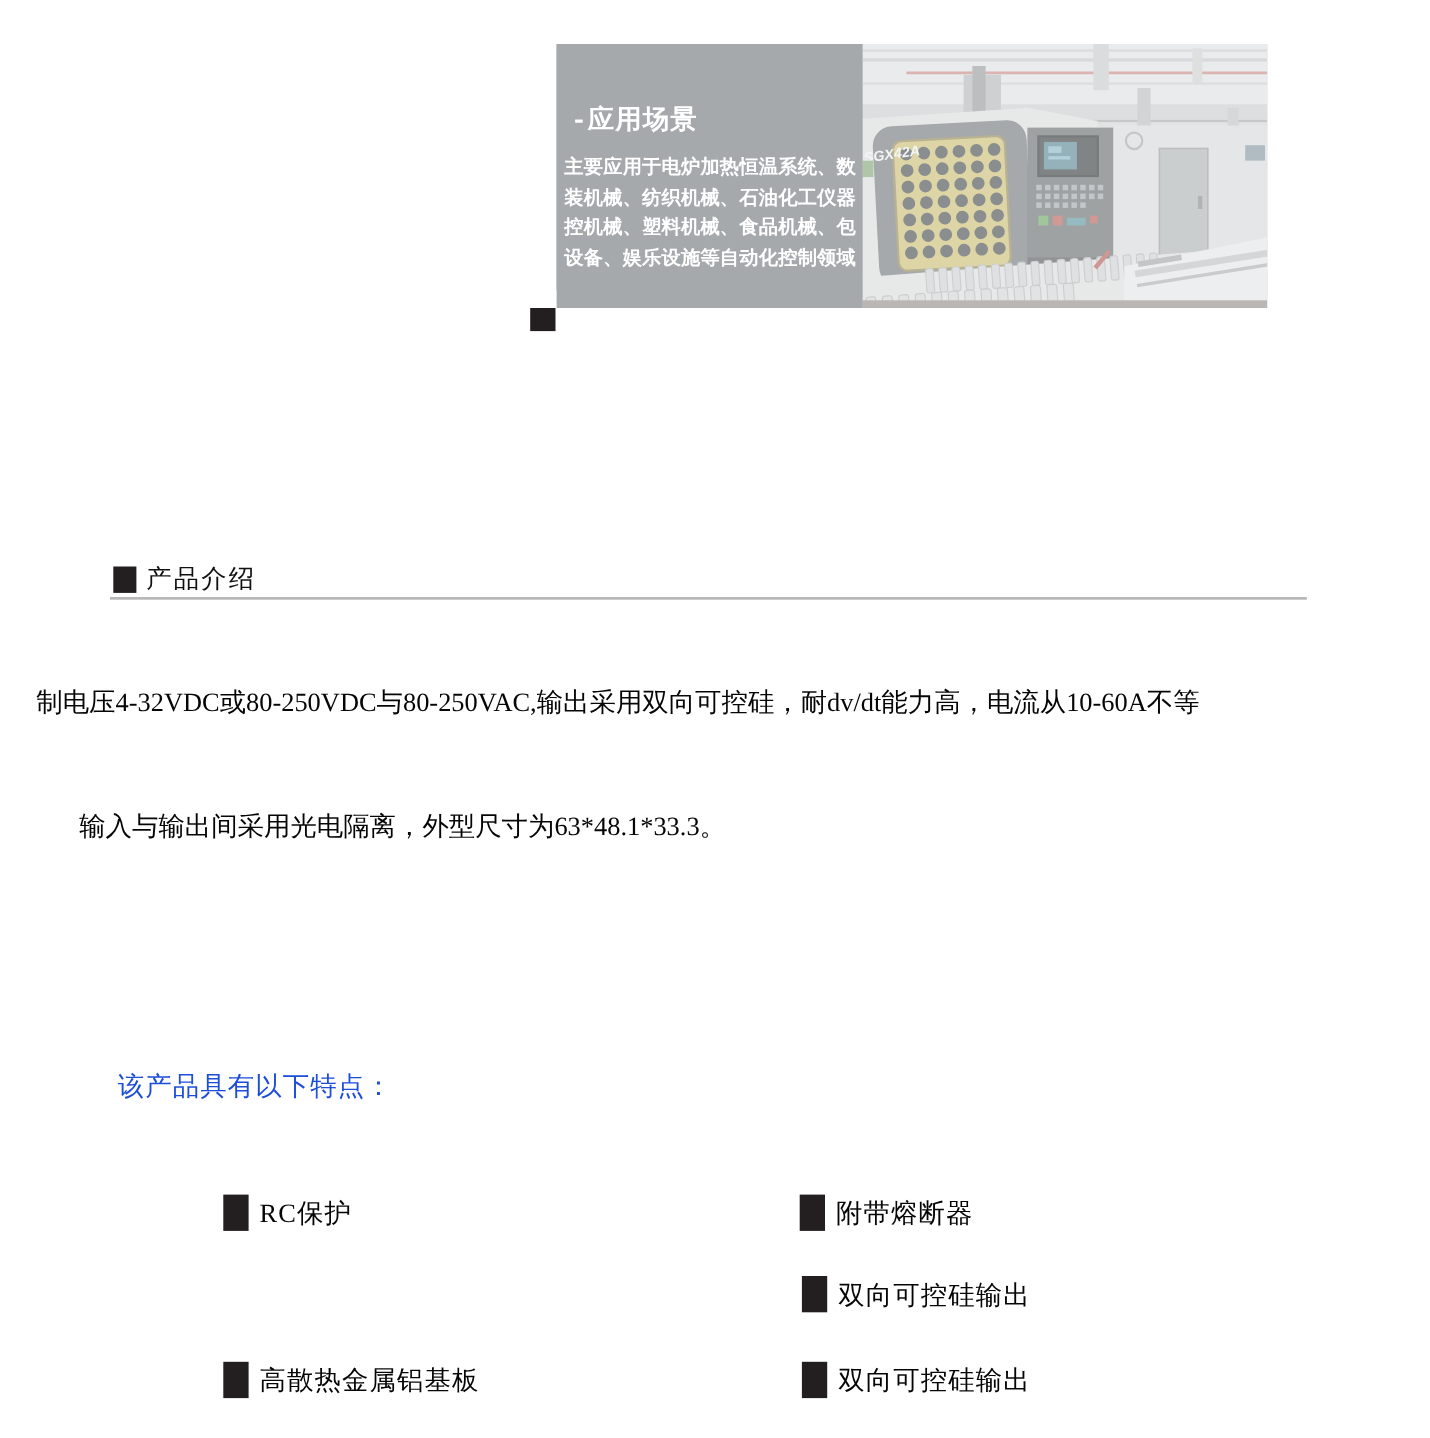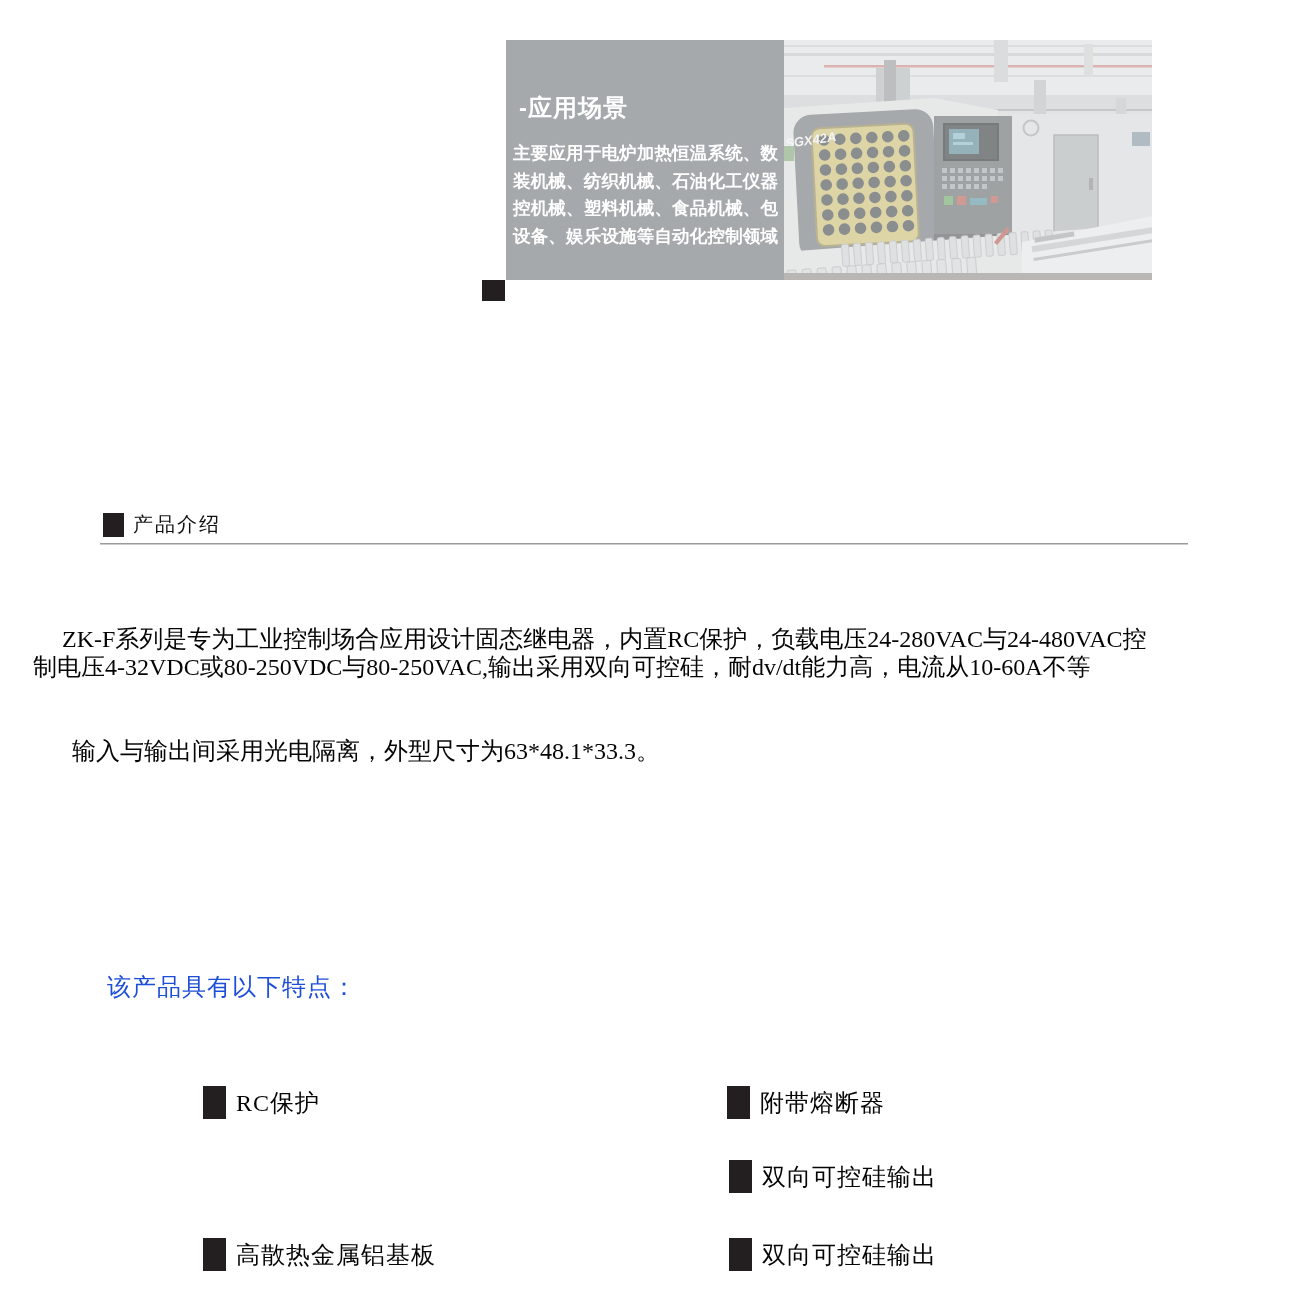--- a/index.html
+++ b/index.html
@@ -18,21 +18,21 @@
   .banner {
     position:absolute; left:506px; top:40px;
     width:646px; height:240px;
     display:flex;
     background:#a5a9ac;
   }
   .banner-left {
     width:278px; height:224px;
     background:#a5a9ac;
     position:relative;
-    font-family:Liberation Sans, sans-serif;
+    font-family:Liberation Mono, monospace;
     padding-left:40px;
   }
   .banner-title {
     position:absolute; left:13px; top:52px;
     font-size:24px; font-weight:bold; color:#ffffff;
     letter-spacing:1px;
   }
   .banner-desc {
     position:absolute; left:7px; top:100px; width:265px;
     font-size:17.5px; font-weight:bold; color:#ffffff;
@@ -54,21 +54,21 @@
     width:23px; height:21px;
     background:#231f20;
   }
 
   
   .section-heading {
     position:absolute; left:103px; top:511px;
     display:flex; align-items:center; gap:9px;
   }
   .heading-square { width:21px; height:24px; background:#231f20; flex:none; }
-  .heading-text { font-size:20px; color:#111; letter-spacing:2px; }
+  .heading-text { font-size:23px; color:#111; letter-spacing:2px; }
   .heading-rule {
     position:absolute; left:100px; top:543px;
     width:1088px; height:2px;
     background:#9a9a9a;
     border-bottom:1px solid #cccccc;
   }
 
   
   .para1 {
     position:absolute; left:33px; top:625px; width:1140px;
@@ -292,21 +292,20 @@
 
   <div class="corner-square"></div>
 
   <div class="section-heading">
     <span class="heading-square"></span>
     <span class="heading-text">产品介绍</span>
   </div>
   <div class="heading-rule"></div>
 
   <div class="para1">
-    <div class="p-line indent">ZK-F系列是专为工业控制场合应用设计固态继电器，内置RC保护，负载电压24-280VAC与24-480VAC控</div>
     <div class="p-line">制电压4-32VDC或80-250VDC与80-250VAC,输出采用双向可控硅，耐dv/dt能力高，电流从10-60A不等</div>
   </div>
 
   <div class="para2">输入与输出间采用光电隔离，外型尺寸为63*48.1*33.3。</div>
 
   <div class="features-intro">该产品具有以下特点：</div>
 
   <div class="feature-row f-l1">
     <span class="feature-bullet"></span>
     <span class="feature-label">RC保护</span>

